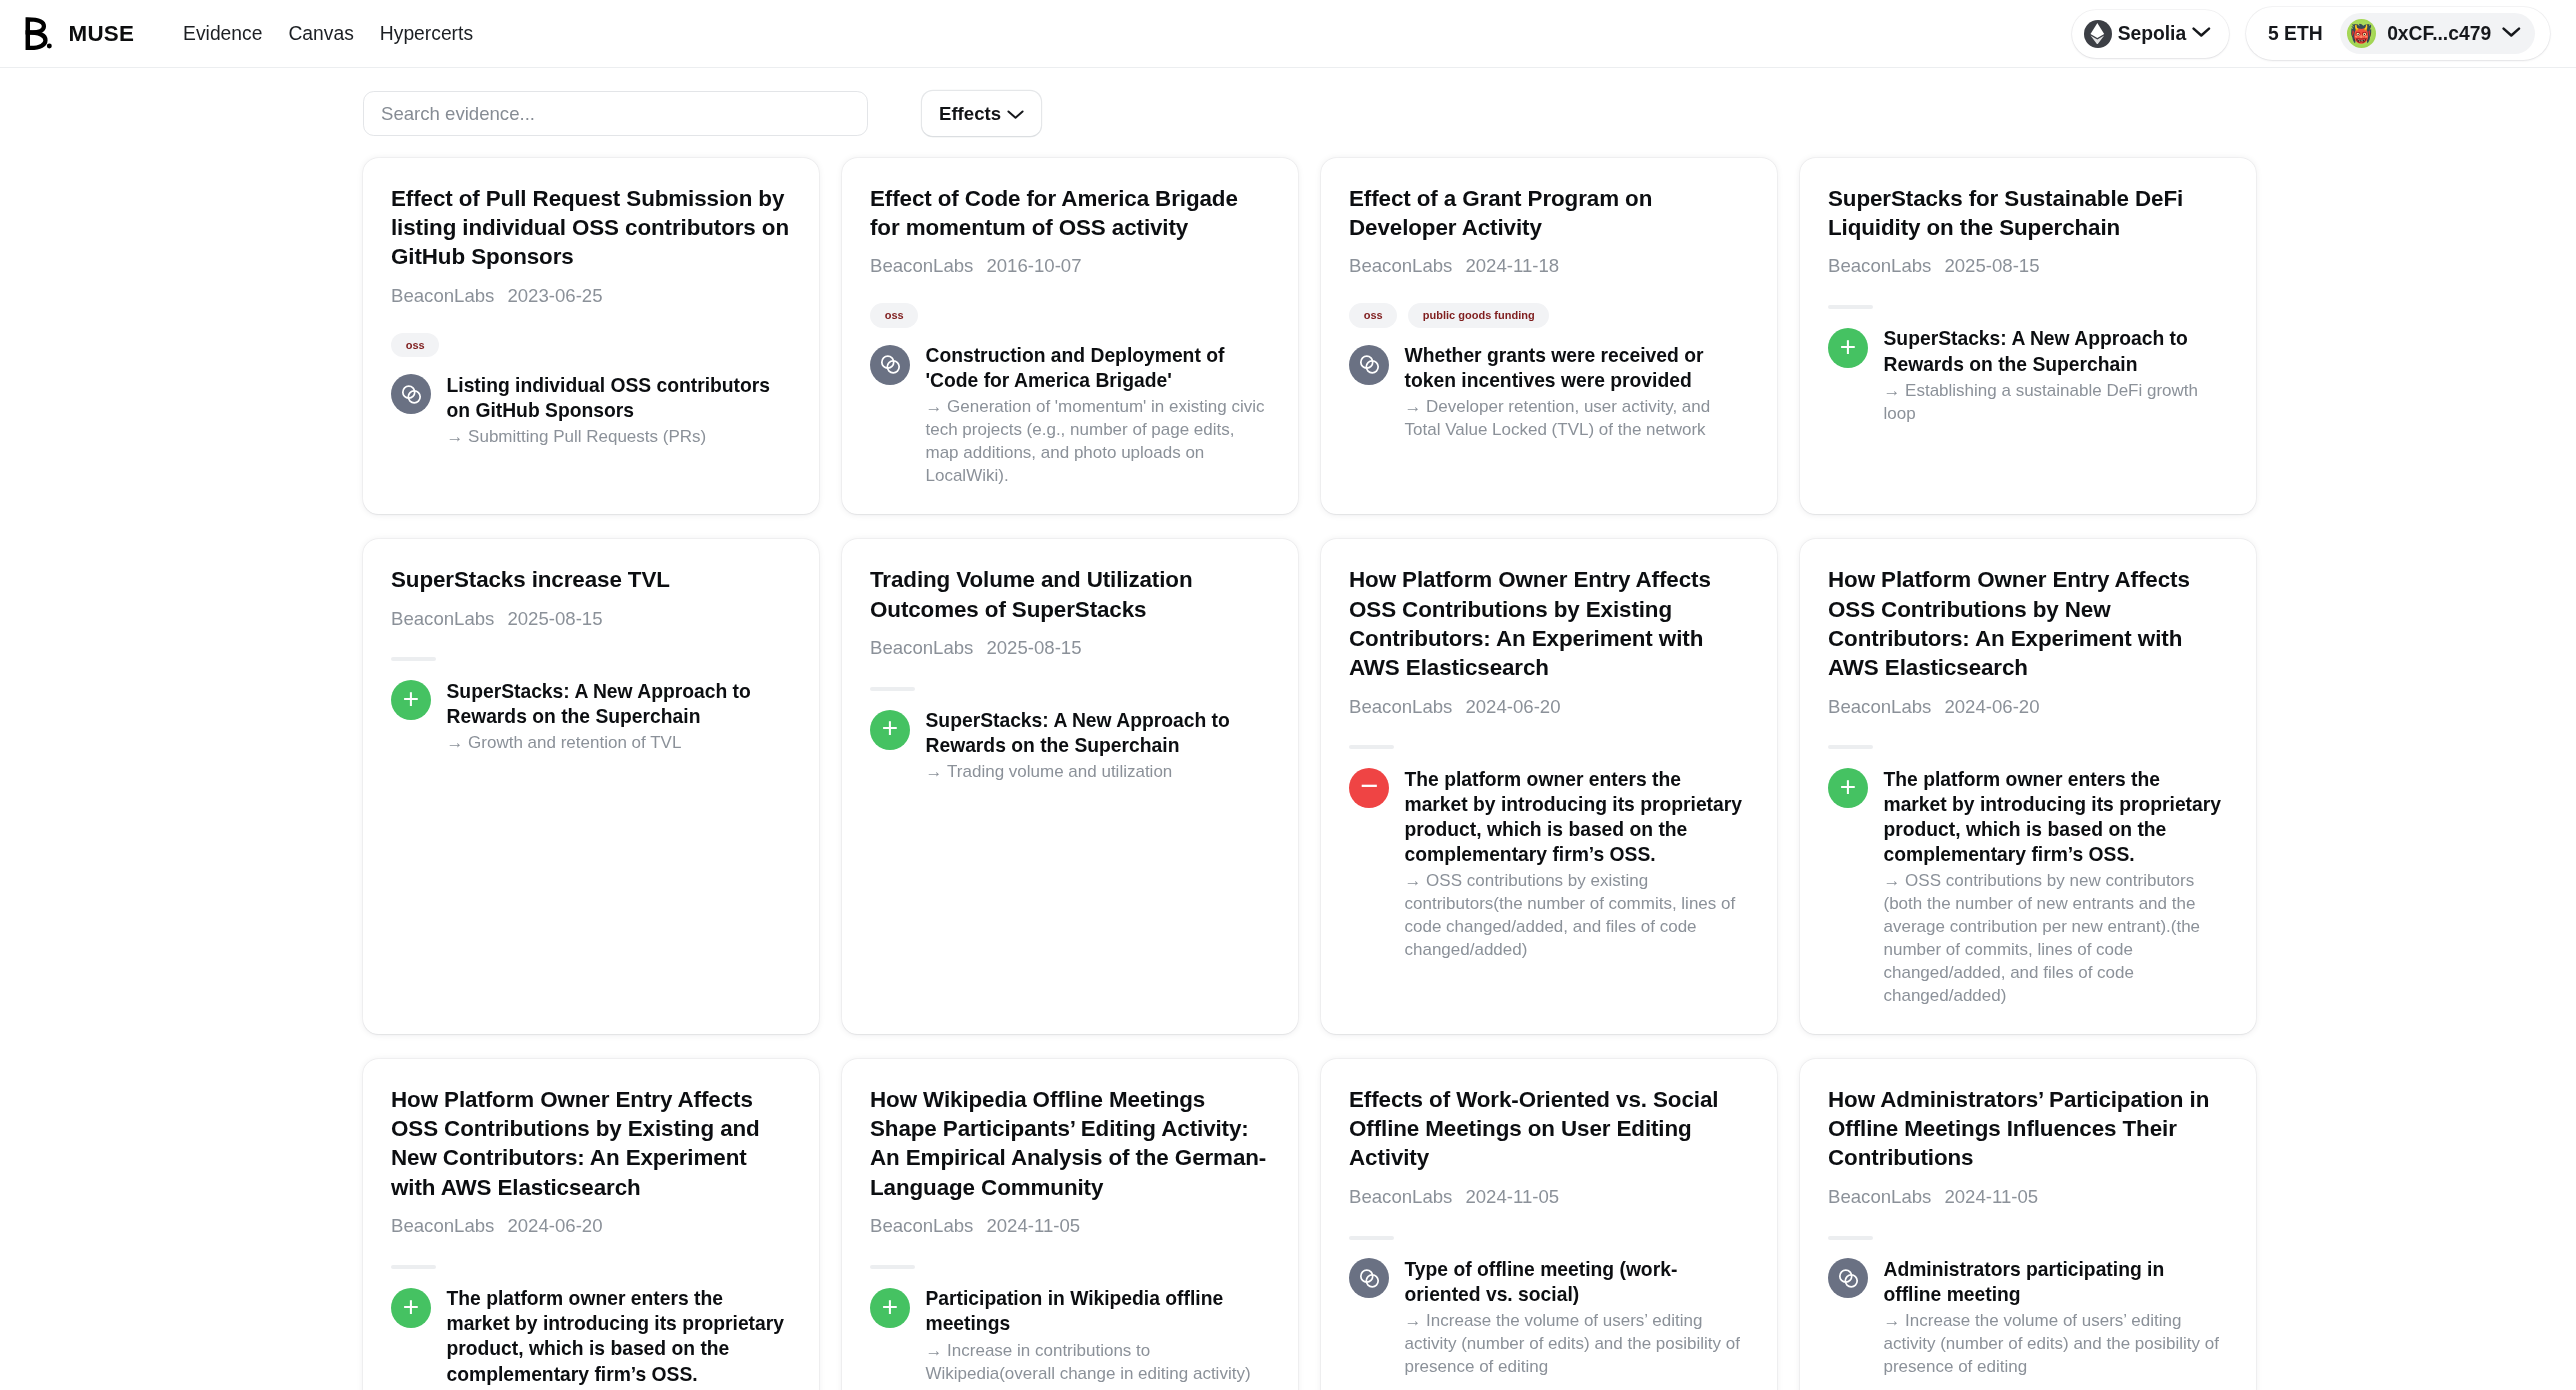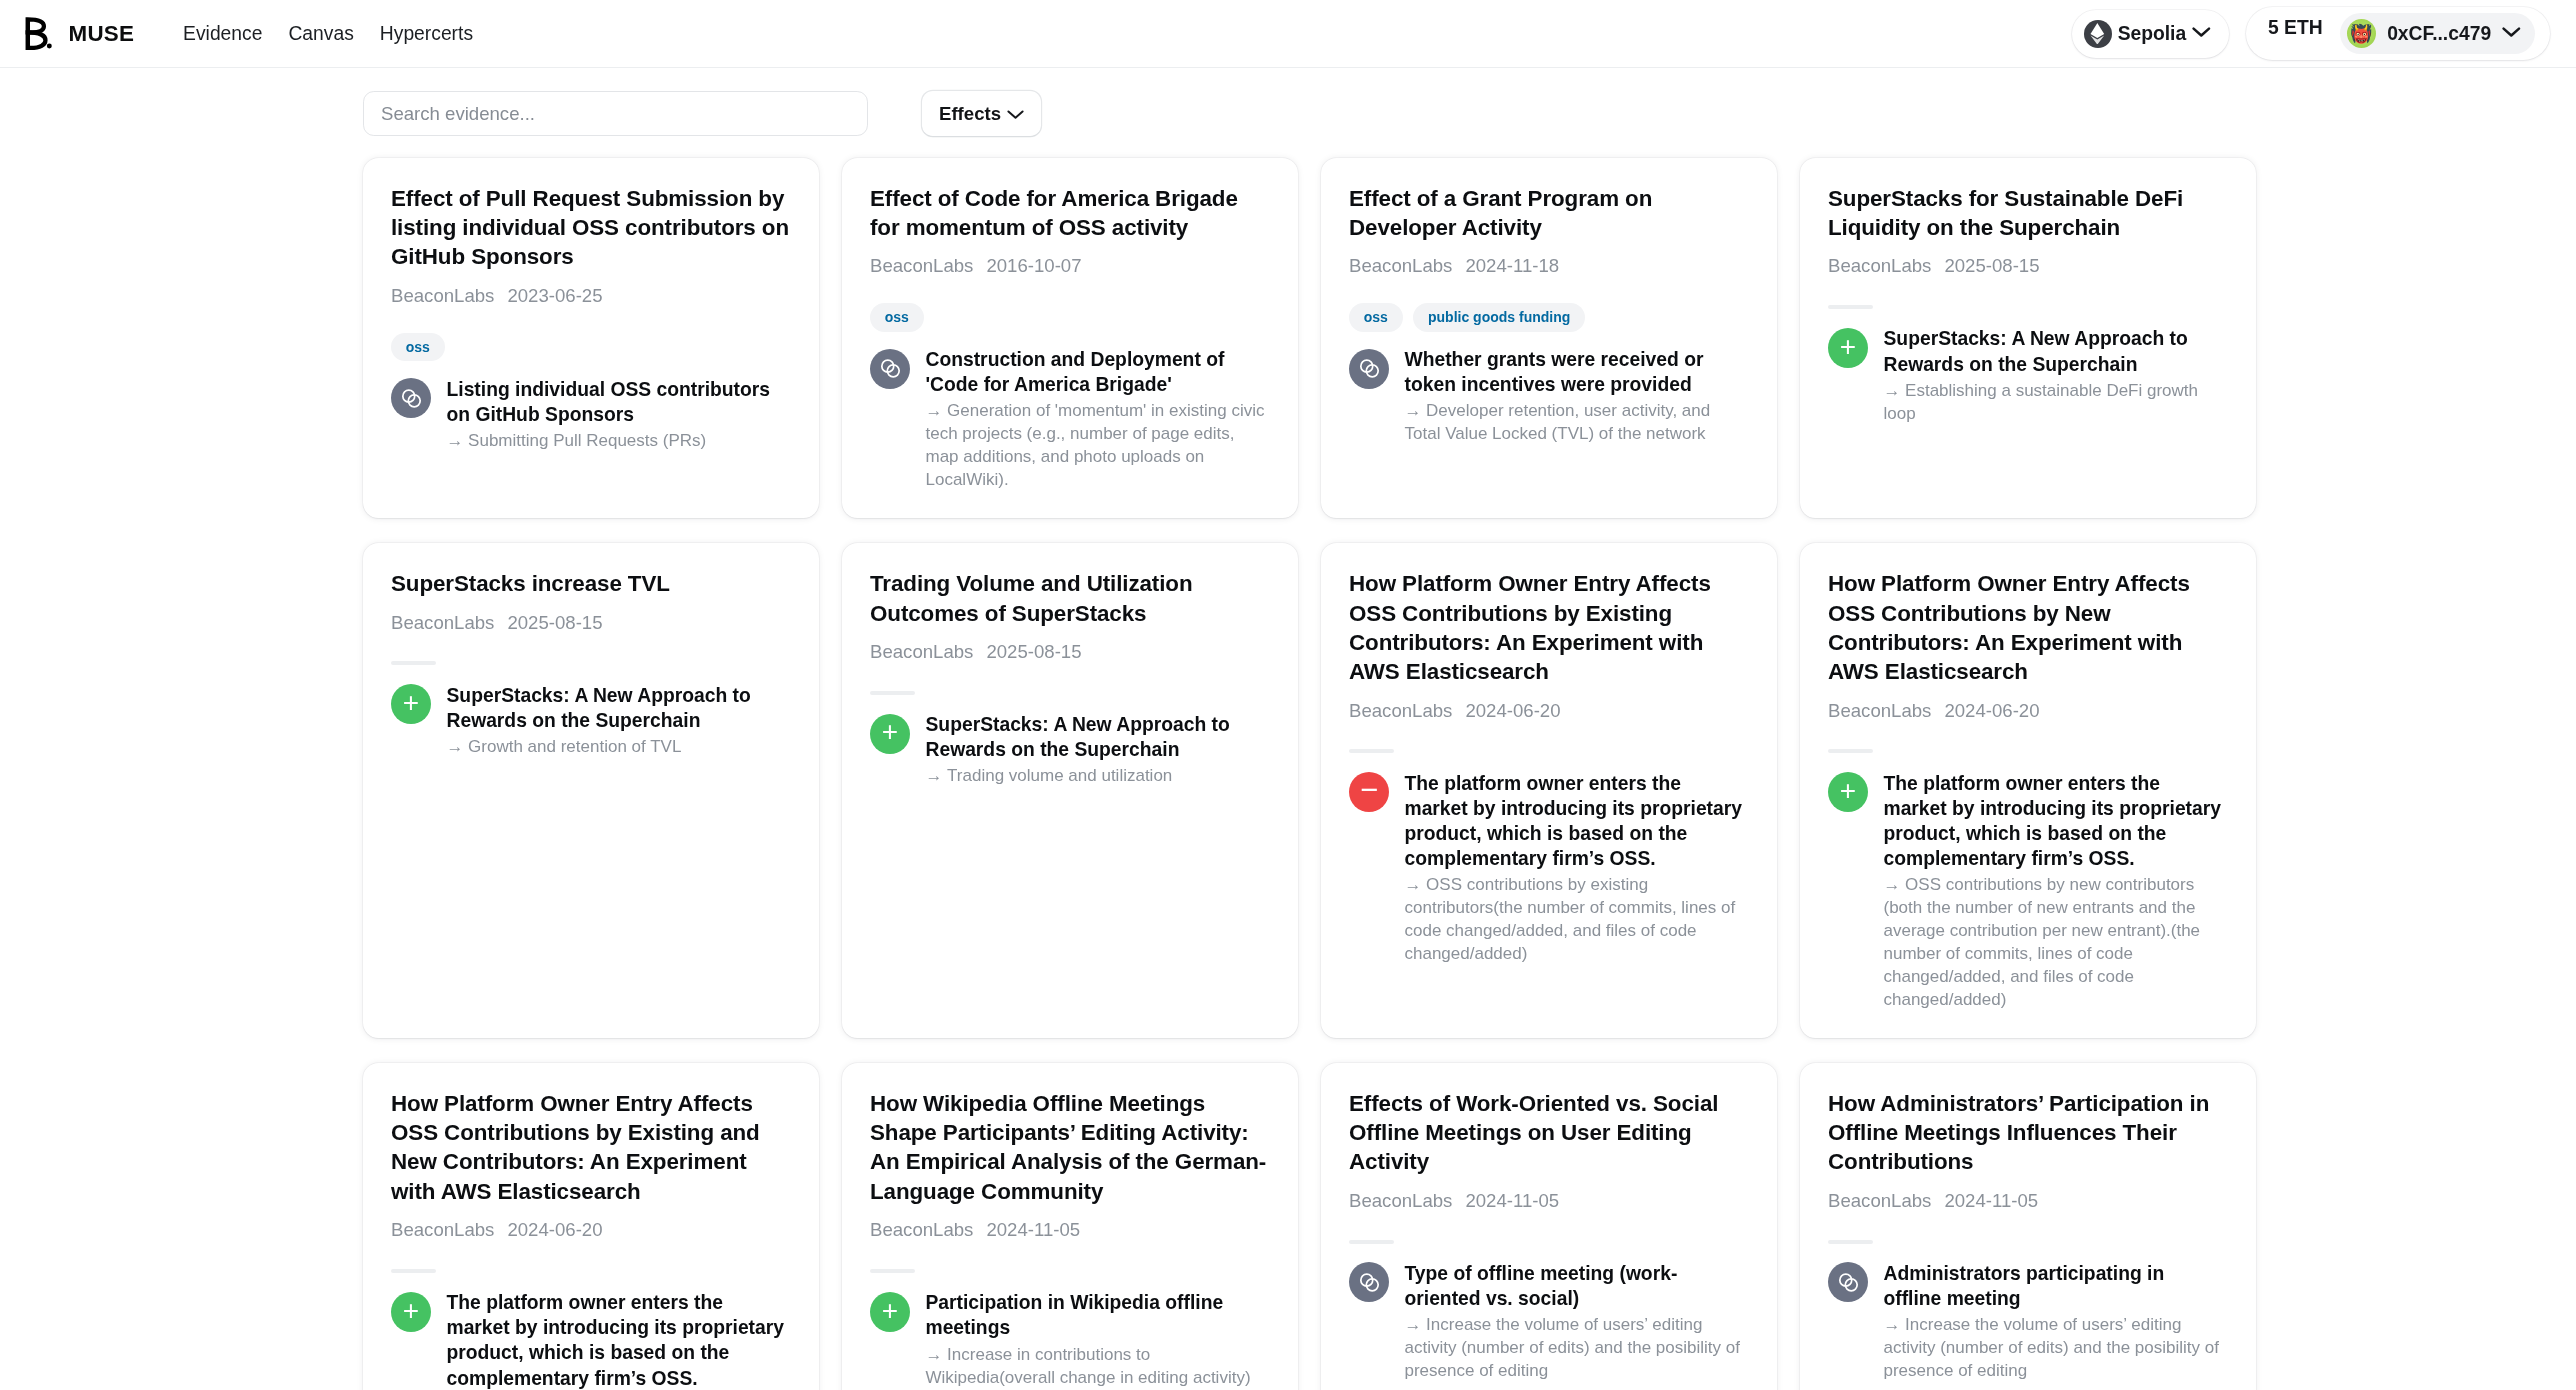--- a/index.html
+++ b/index.html
@@ -61,21 +61,21 @@
   }
   .eth-badge {
     width: 28px; height: 28px; border-radius: 50%;
     background: #3c3f45;
     display: flex; align-items: center; justify-content: center;
   }
   .chain-name { font-size: 19.3px; font-weight: 700; color: #16181c; }
   .caret { display: inline-block; }
 
   .wallet-pill {
-    display: flex; gap: 0;
+    display: flex; align-items: center; gap: 0;
     background: #ffffff;
     border-radius: 772px;
     padding: 5.4px 15.5px 5.4px 0;
     box-shadow: 0 0.8px 2.3px rgba(16,24,40,.10), 0 0 0 0.8px rgba(16,24,40,.05);
     cursor: pointer;
   }
   .wallet-balance {
     font-size: 19.3px; font-weight: 700; color: #16181c;
     padding: 4.6px 17px 4.6px 21.6px;
     white-space: nowrap;
@@ -166,22 +166,22 @@
   }
   .tag-row {
     margin-top: 26px;
     display: flex;
     gap: 10.8px;
     align-items: center;
     min-height: 7.7px;
   }
   .tag {
     background: #f2f3f5;
-    color: #0369a1;
-    font-size: 14px;
+    color: #7f1d1d;
+    font-size: 11px;
     font-weight: 700;
     border-radius: 772px;
     padding: 6.2px 14.7px;
     white-space: nowrap;
   }
   .tag.empty { padding: 0; width: 45px; height: 3.9px; border-radius: 2.3px; background: #eceef0; }
 
   .rel-row {
     margin-top: 15.5px;
     display: flex;

